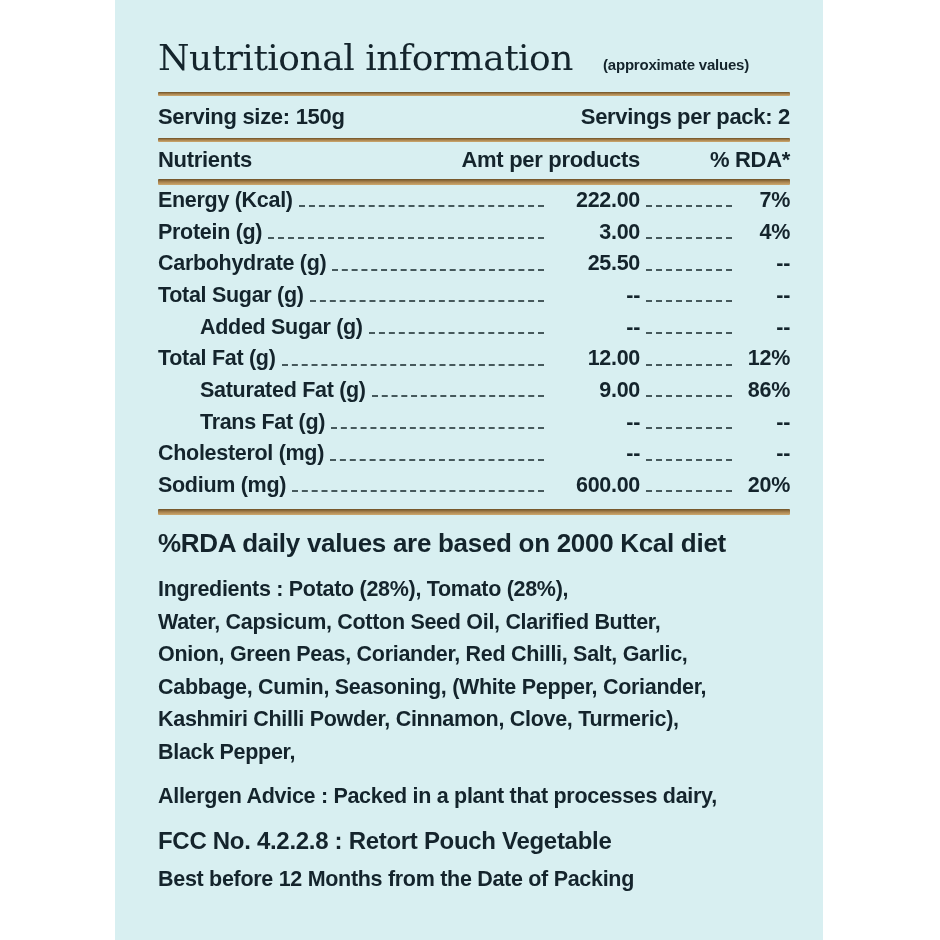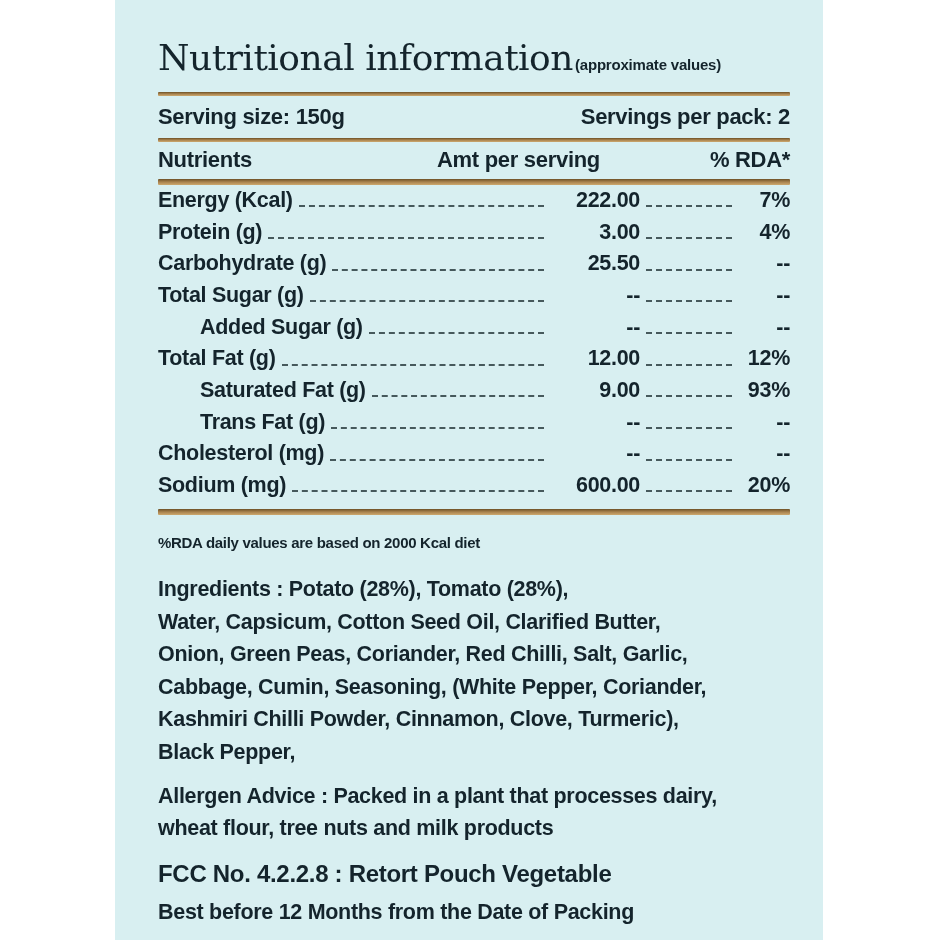--- a/index.html
+++ b/index.html
@@ -22,21 +22,21 @@
     padding: 0 33px 0 43px;
     color: #14242c;
     font-family: "Liberation Sans", sans-serif;
     font-weight: 700;
     letter-spacing: -0.3px;
   }
   .title-row {
     padding-top: 38px;
     display: flex;
     align-items: baseline;
-    gap: 2px;
+    gap: 30px;
     margin-bottom: 14px;
   }
   .title-row h1 {
     margin: 0;
     font-family: "DejaVu Serif", serif;
     font-weight: 500;
     font-size: 36px;
     letter-spacing: -0.5px;
     line-height: 1.1;
   }
@@ -55,21 +55,20 @@
     display: flex;
     align-items: center;
     justify-content: space-between;
     font-size: 22px;
   }
   .hdr-row {
     height: 37px;
     display: flex;
     align-items: center;
     font-size: 22px;
-    gap: 40px;
   }
   .hdr-row .c1 { flex: 1; text-align: left; }
   .hdr-row .c2 { text-align: right; }
   .hdr-row .c3 { width: 150px; text-align: right; }
   .rows { padding-bottom: 8px; }
   .trow {
     height: 31.7px;
     display: flex;
     align-items: center;
     font-size: 21.5px;
@@ -81,21 +80,21 @@
     align-self: flex-end;
     margin: 0 6px 9px 6px;
     height: 0;
   }
   .leader.l1 { flex: 1; }
   .leader.l2 { width: 86px; }
   .amount { width: 90px; text-align: right; white-space: nowrap; }
   .rda { width: 52px; text-align: right; white-space: nowrap; }
   .note {
     margin: 14px 0 0 0;
-    font-size: 15px;
+    font-size: 26px;
     line-height: 28px;
   }
   .para {
     margin-top: 16px;
     font-size: 21.5px;
   }
   .para .pline {
     line-height: 32.4px;
     white-space: nowrap;
   }
@@ -128,21 +127,21 @@
 
     <div class="serving-row">
       <span>Serving size: 150g</span>
       <span>Servings per pack: 2</span>
     </div>
 
     <div class="gold-line"></div>
 
     <div class="hdr-row">
       <span class="c1">Nutrients</span>
-      <span class="c2">Amt per serving</span>
+      <span class="c2">Amt per products</span>
       <span class="c3">% RDA*</span>
     </div>
 
     <div class="gold-line thick"></div>
 
     <div class="rows" id="table-rows">
   <div class="trow">
     <span class="nutrient">Energy (Kcal)</span>
     <span class="leader l1"></span>
     <span class="amount">222.00</span>
@@ -188,21 +187,21 @@
     <span class="amount">12.00</span>
     <span class="leader l2"></span>
     <span class="rda">12%</span>
   </div>
 
   <div class="trow indent">
     <span class="nutrient">Saturated Fat (g)</span>
     <span class="leader l1"></span>
     <span class="amount">9.00</span>
     <span class="leader l2"></span>
-    <span class="rda">93%</span>
+    <span class="rda">86%</span>
   </div>
 
   <div class="trow indent">
     <span class="nutrient">Trans Fat (g)</span>
     <span class="leader l1"></span>
     <span class="amount">--</span>
     <span class="leader l2"></span>
     <span class="rda">--</span>
   </div>
 
@@ -231,21 +230,20 @@
         <div class="pline">Ingredients : Potato (28%), Tomato (28%),</div>
         <div class="pline">Water, Capsicum, Cotton Seed Oil, Clarified Butter,</div>
         <div class="pline">Onion, Green Peas, Coriander, Red Chilli, Salt, Garlic,</div>
         <div class="pline">Cabbage, Cumin, Seasoning, (White Pepper, Coriander,</div>
         <div class="pline">Kashmiri Chilli Powder, Cinnamon, Clove, Turmeric),</div>
         <div class="pline">Black Pepper,</div>
       </div>
 
     <div class="para allergen" id="allergen">
         <div class="pline">Allergen Advice : Packed in a plant that processes dairy,</div>
-        <div class="pline">wheat flour, tree nuts and milk products</div>
       </div>
 
     <p class="fcc">FCC No. 4.2.2.8 : Retort Pouch Vegetable</p>
 
     <p class="best">Best before 12 Months from the Date of Packing</p>
 
   </div>
 </div>
 
 </body></html>

